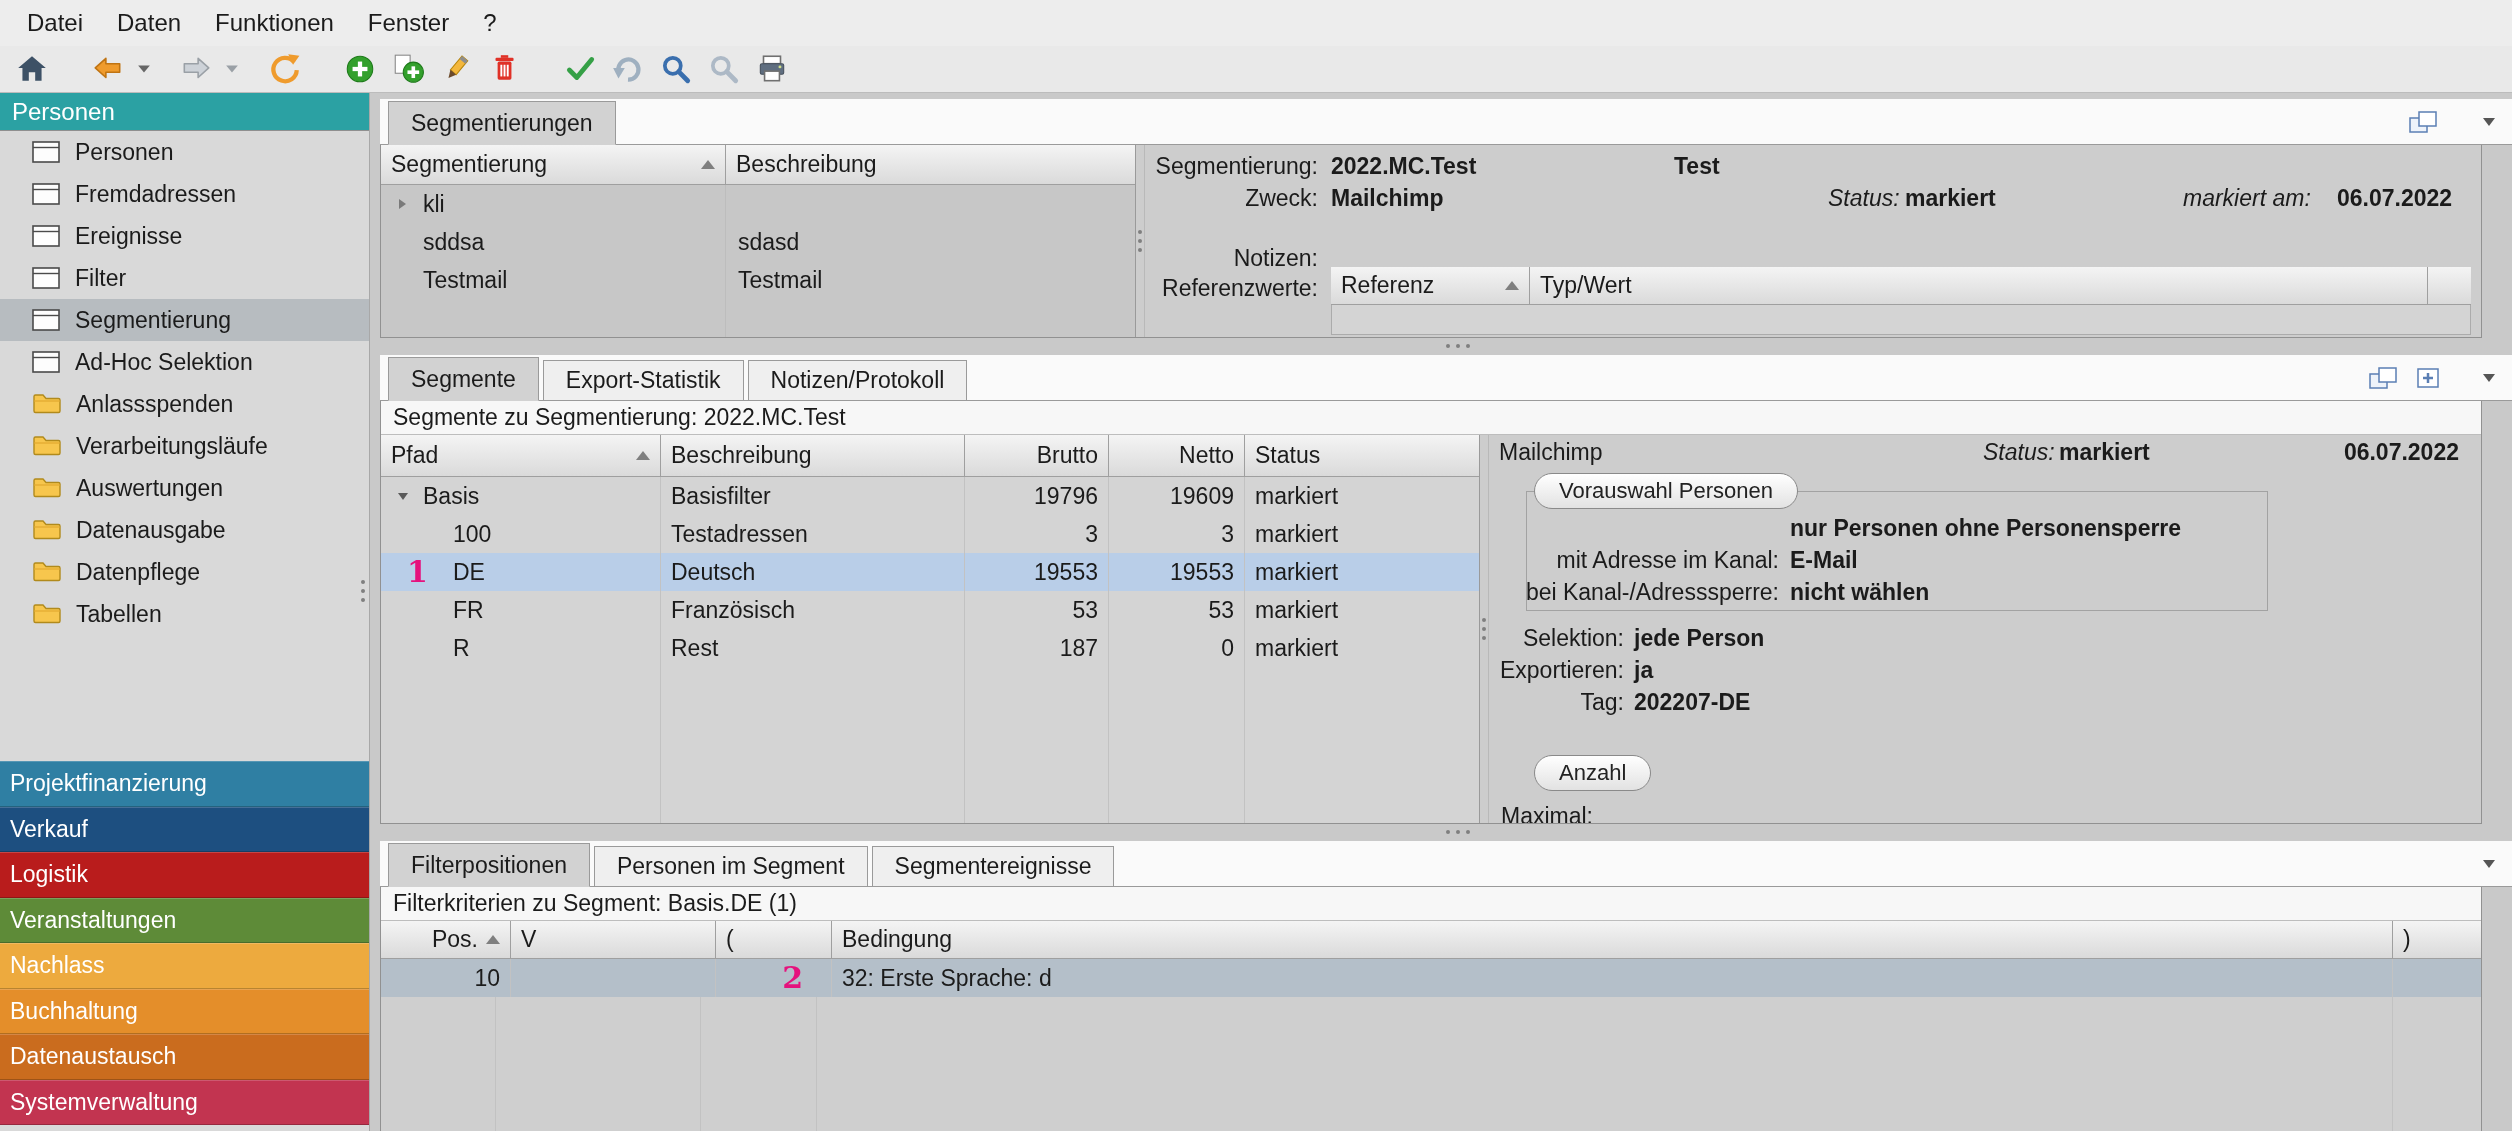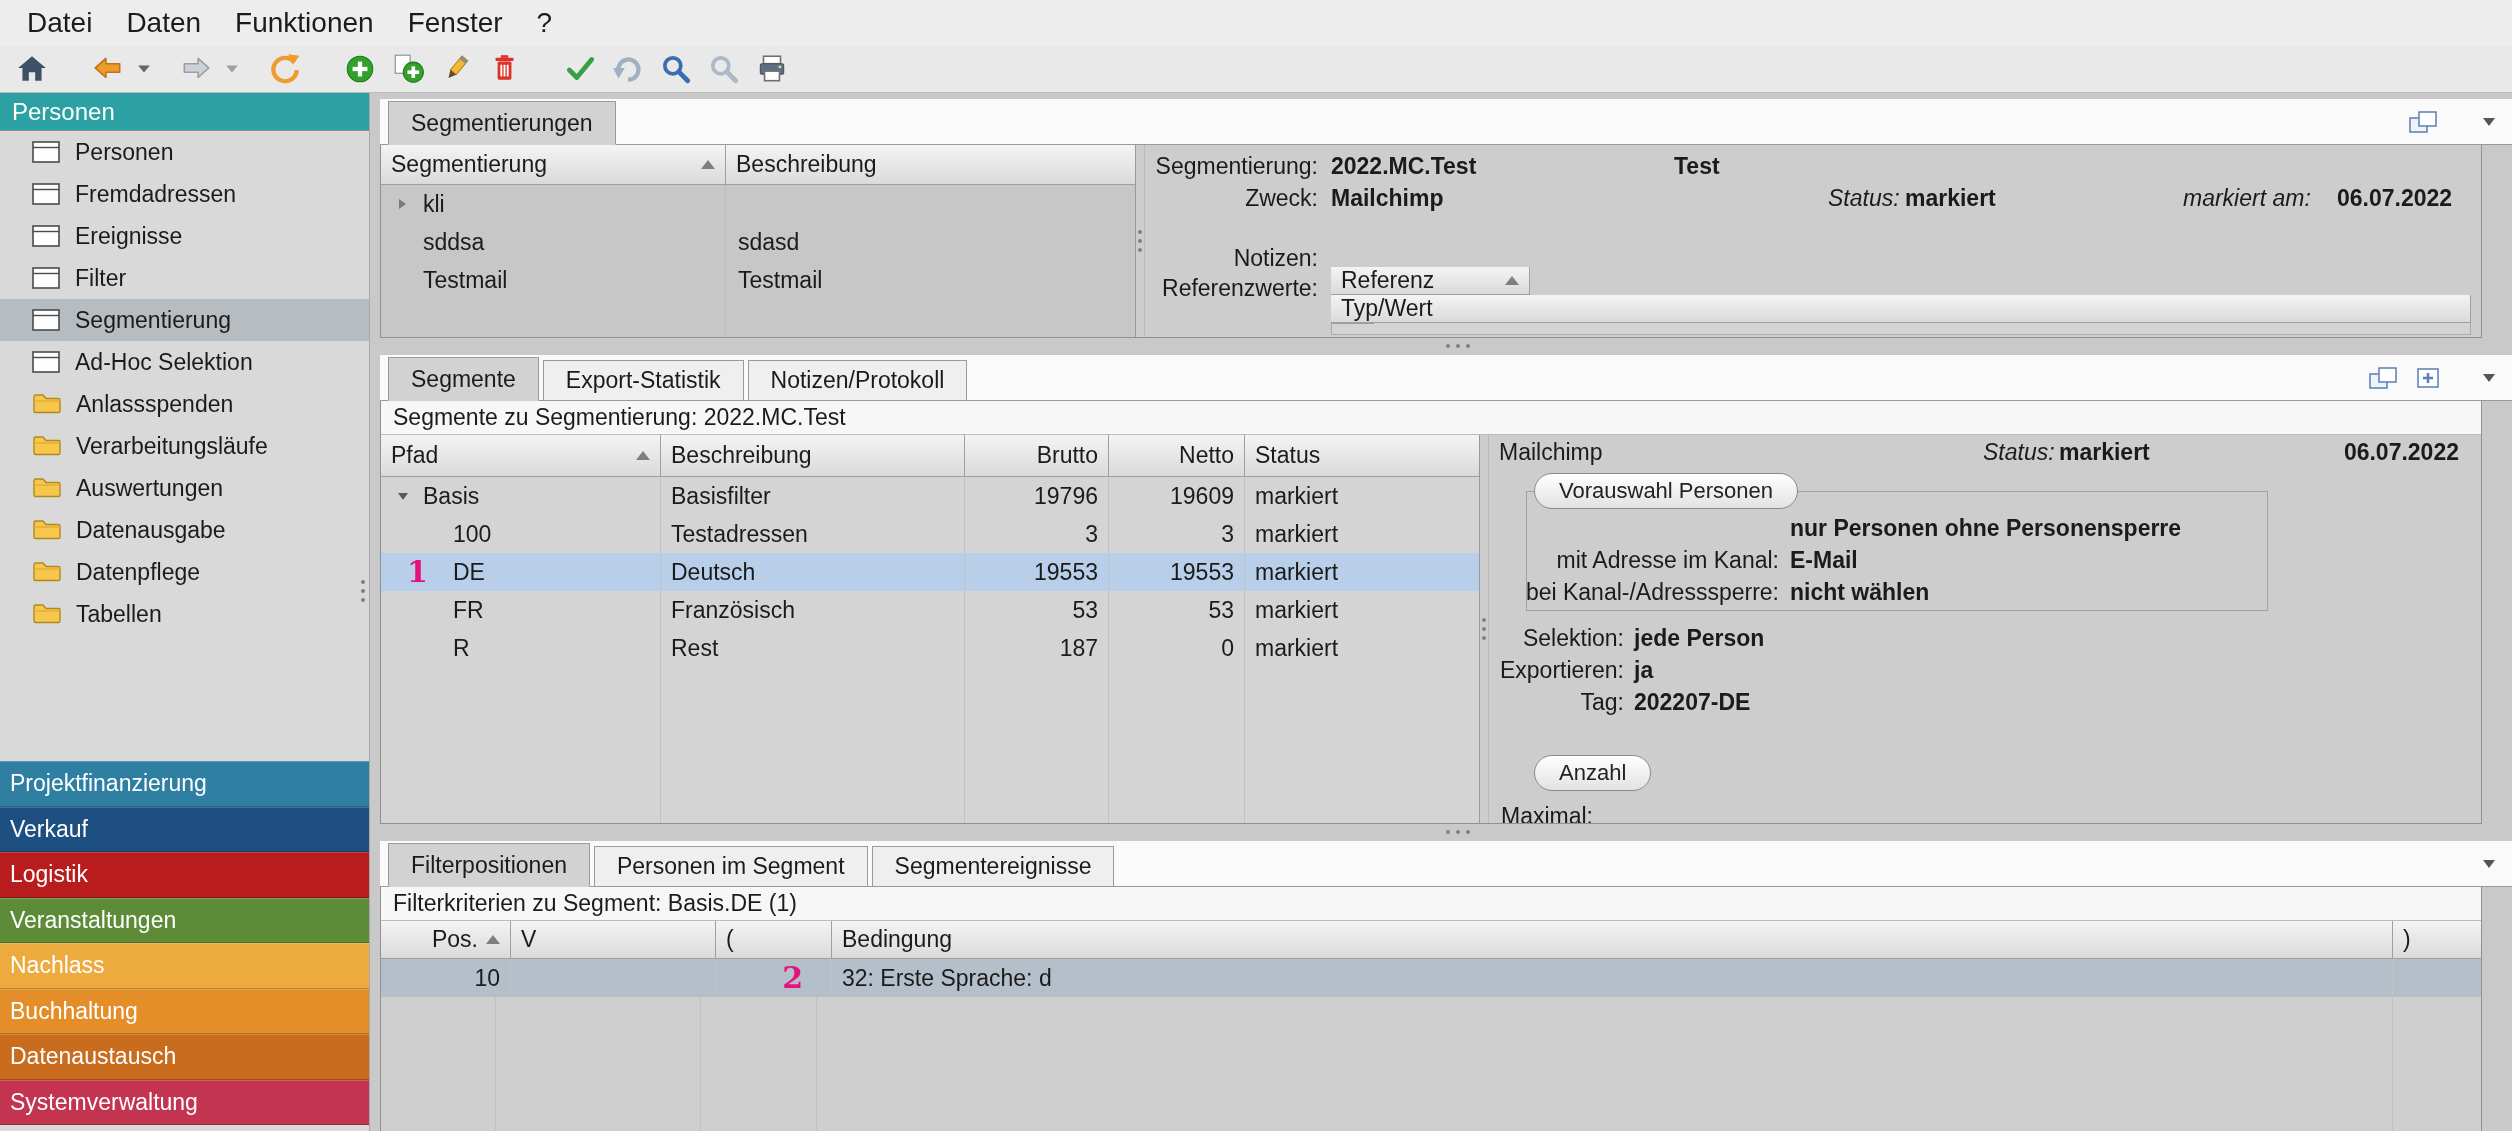--- a/index.html
+++ b/index.html
@@ -2,21 +2,21 @@
 <html><head>
 <meta charset="utf-8">
 <style>
   * { box-sizing: border-box; margin: 0; padding: 0; }
   body { font-family: "Liberation Sans", "DejaVu Sans", sans-serif; }
   .app { width: 2512px; height: 1131px; background: #c9c9c9; color: #1b1b1b; font-size: 23px; position: relative; overflow: hidden; }
   .b { font-weight: bold; }
   .i { font-style: italic; }
 
   
-  .menubar { height: 46px; background: #ededed; display: flex; align-items: center; padding-left: 10px; font-size: 28px; }
+  .menubar { height: 46px; background: #ededed; display: flex; align-items: center; padding-left: 10px; font-size: 24px; }
   .menu-item { padding: 0 17px; cursor: default; white-space: nowrap; }
   .toolbar { height: 47px; background: #e9e9e9; border-bottom: 1px solid #bcbcbc; display: flex; align-items: center; padding-left: 8px; }
   .tb-btn { width: 48px; height: 42px; display: flex; align-items: center; justify-content: center; }
   .tb-dd { width: 24px; height: 42px; display: flex; align-items: center; justify-content: center; margin-right: 16px; }
   .tb-gap { width: 28px; }
 
   
   .body { display: flex; height: 1038px; }
   .sidebar { width: 370px; background: #d9d9d9; border-right: 1px solid #a8a8a8; display: flex; flex-direction: column; flex: none; }
   .sb-header { height: 38px; background: #2ba1a3; color: #fff; display: flex; align-items: center; padding-left: 12px; border-bottom: 1px solid #8f8f8f; flex: none; font-size: 24px; }
@@ -61,21 +61,21 @@
   .lt-c2 { flex: 1; padding-left: 12px; }
   .lt-empty { flex: 1; background-image: linear-gradient(#bdbdbd,#bdbdbd); background-repeat: no-repeat; background-size: 1px 100%; background-position: 344px 0; }
   .tree-spacer { width: 26px; flex: none; display: flex; justify-content: center; }
 
   .vsplit { width: 9px; flex: none; display: flex; align-items: center; justify-content: center; background: #cdcdcd; border-right: 1px solid #b9b9b9; }
 
   .seg-details { flex: 1; position: relative; overflow: hidden; }
   .abs { position: absolute; white-space: nowrap; }
   .d-lbl { left: 0; width: 173px; text-align: right; }
   .ref-table { position: absolute; left: 186px; top: 122px; right: 10px; }
-  .ref-head { display: flex; height: 38px; flex-direction: column; }
+  .ref-head { display: flex; height: 38px; }
   .ref-th1 { width: 199px; }
   .ref-th2 { flex: 1; }
   .ref-th3 { width: 43px; border-right: none; }
   .ref-body { height: 30px; background: #d4d4d4; border-left: 1px solid #ababab; border-right: 1px solid #ababab; border-bottom: 1px solid #ababab; }
 
   
   .mid-body { display: flex; height: 388px; }
   .seg-table { width: 1099px; flex: none; display: flex; flex-direction: column; background: #d4d4d4; border-right: 1px solid #9a9a9a; }
   .st-head { display: flex; height: 42px; flex: none; }
   .st-c1 { width: 280px; } .st-c2 { width: 304px; } .st-c3 { width: 144px; } .st-c4 { width: 136px; } .st-c5 { flex: 1; border-right: none; }

